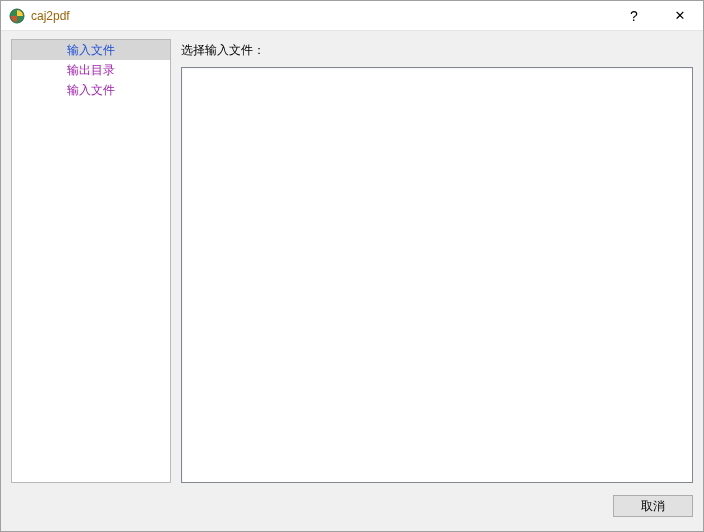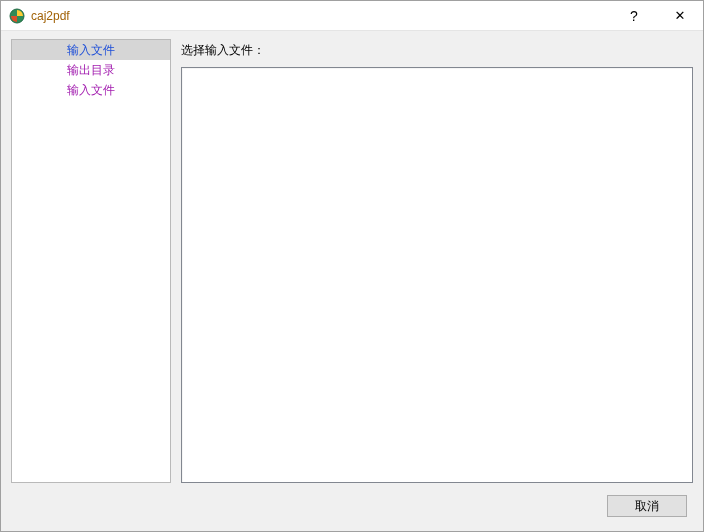--- a/index.html
+++ b/index.html
@@ -114,21 +114,21 @@
     border: 1px solid #828790;
     box-shadow: inset 1px 1px 0 rgba(0,0,0,0.04);
   }
 
   .footer {
     height: 42px;
     border-top: 0;
     display: flex;
     align-items: center;
     justify-content: flex-end;
-    padding: 0 16px 8px 10px;
+    padding: 0 10px 8px 10px;
     gap: 8px;
   }
   .footer .btn { min-width: 80px; }
 </style>
 </head>
 <body>
 
 <div class="window">
 
   <div class="titlebar">

